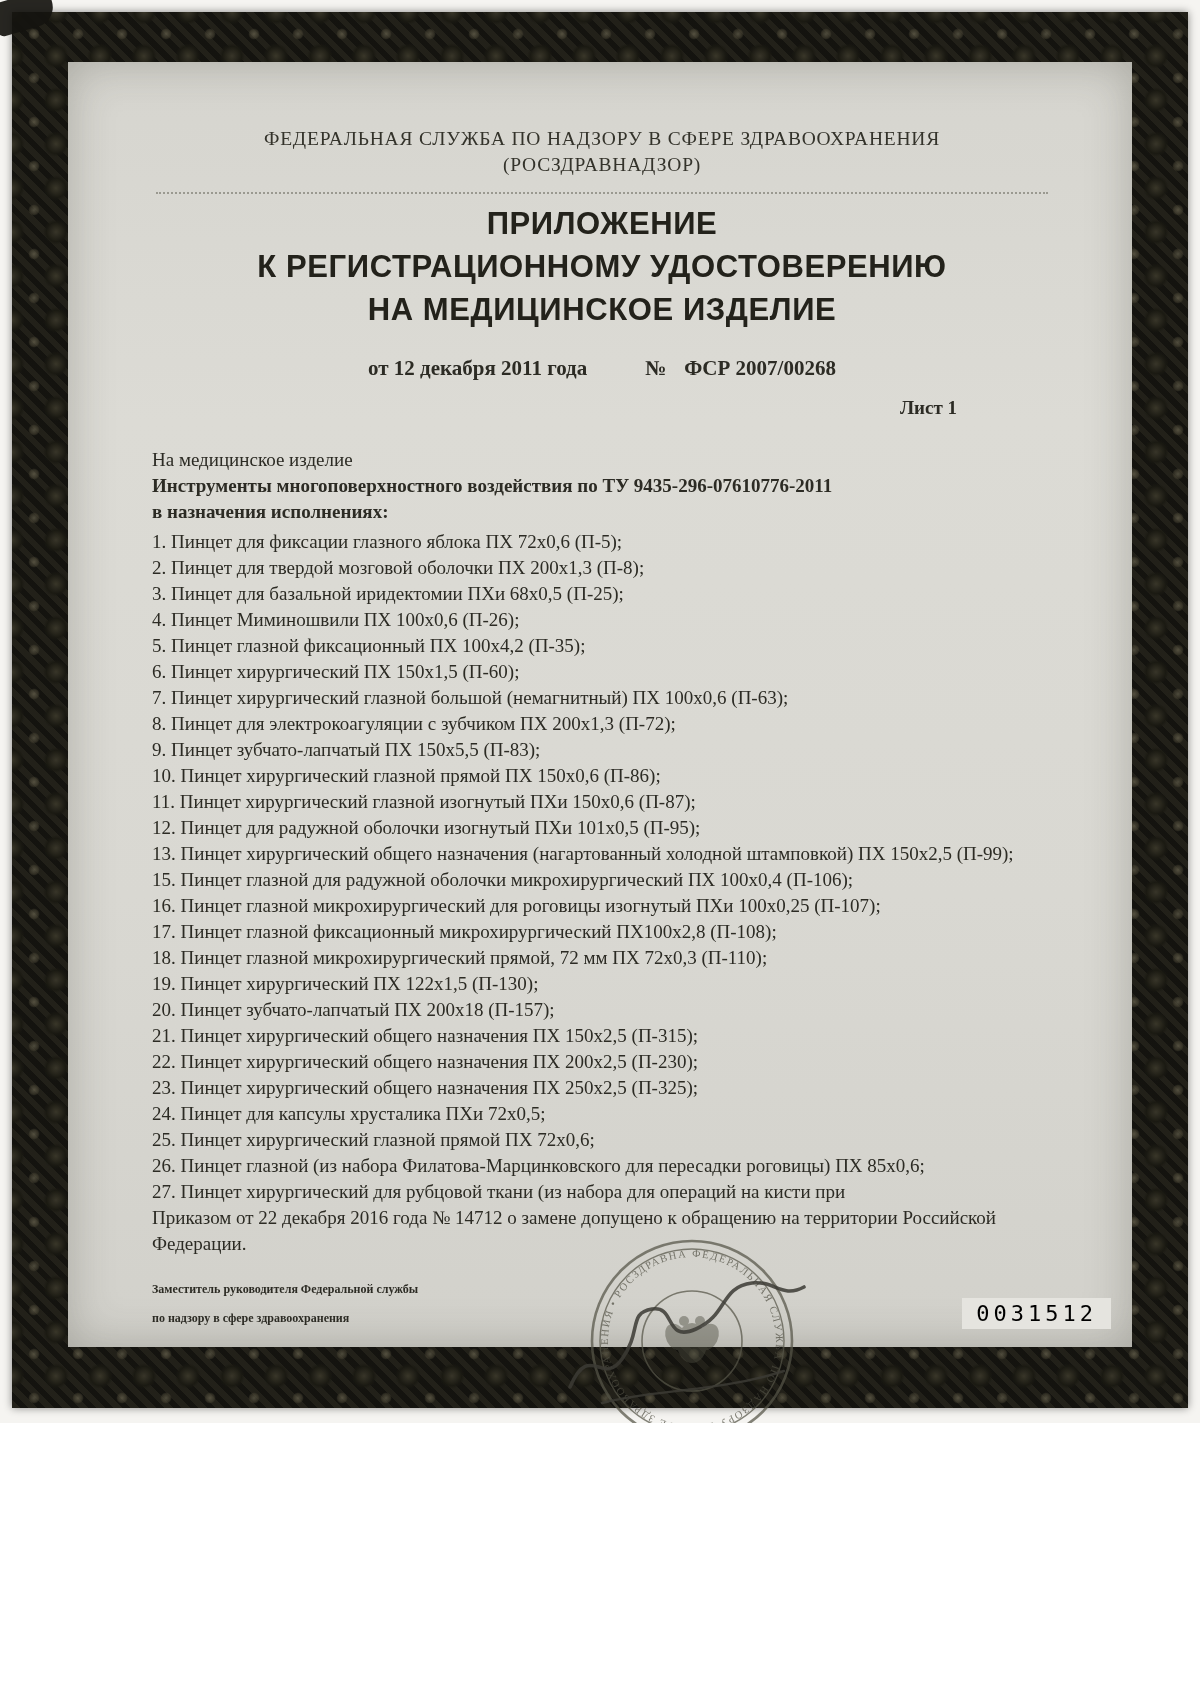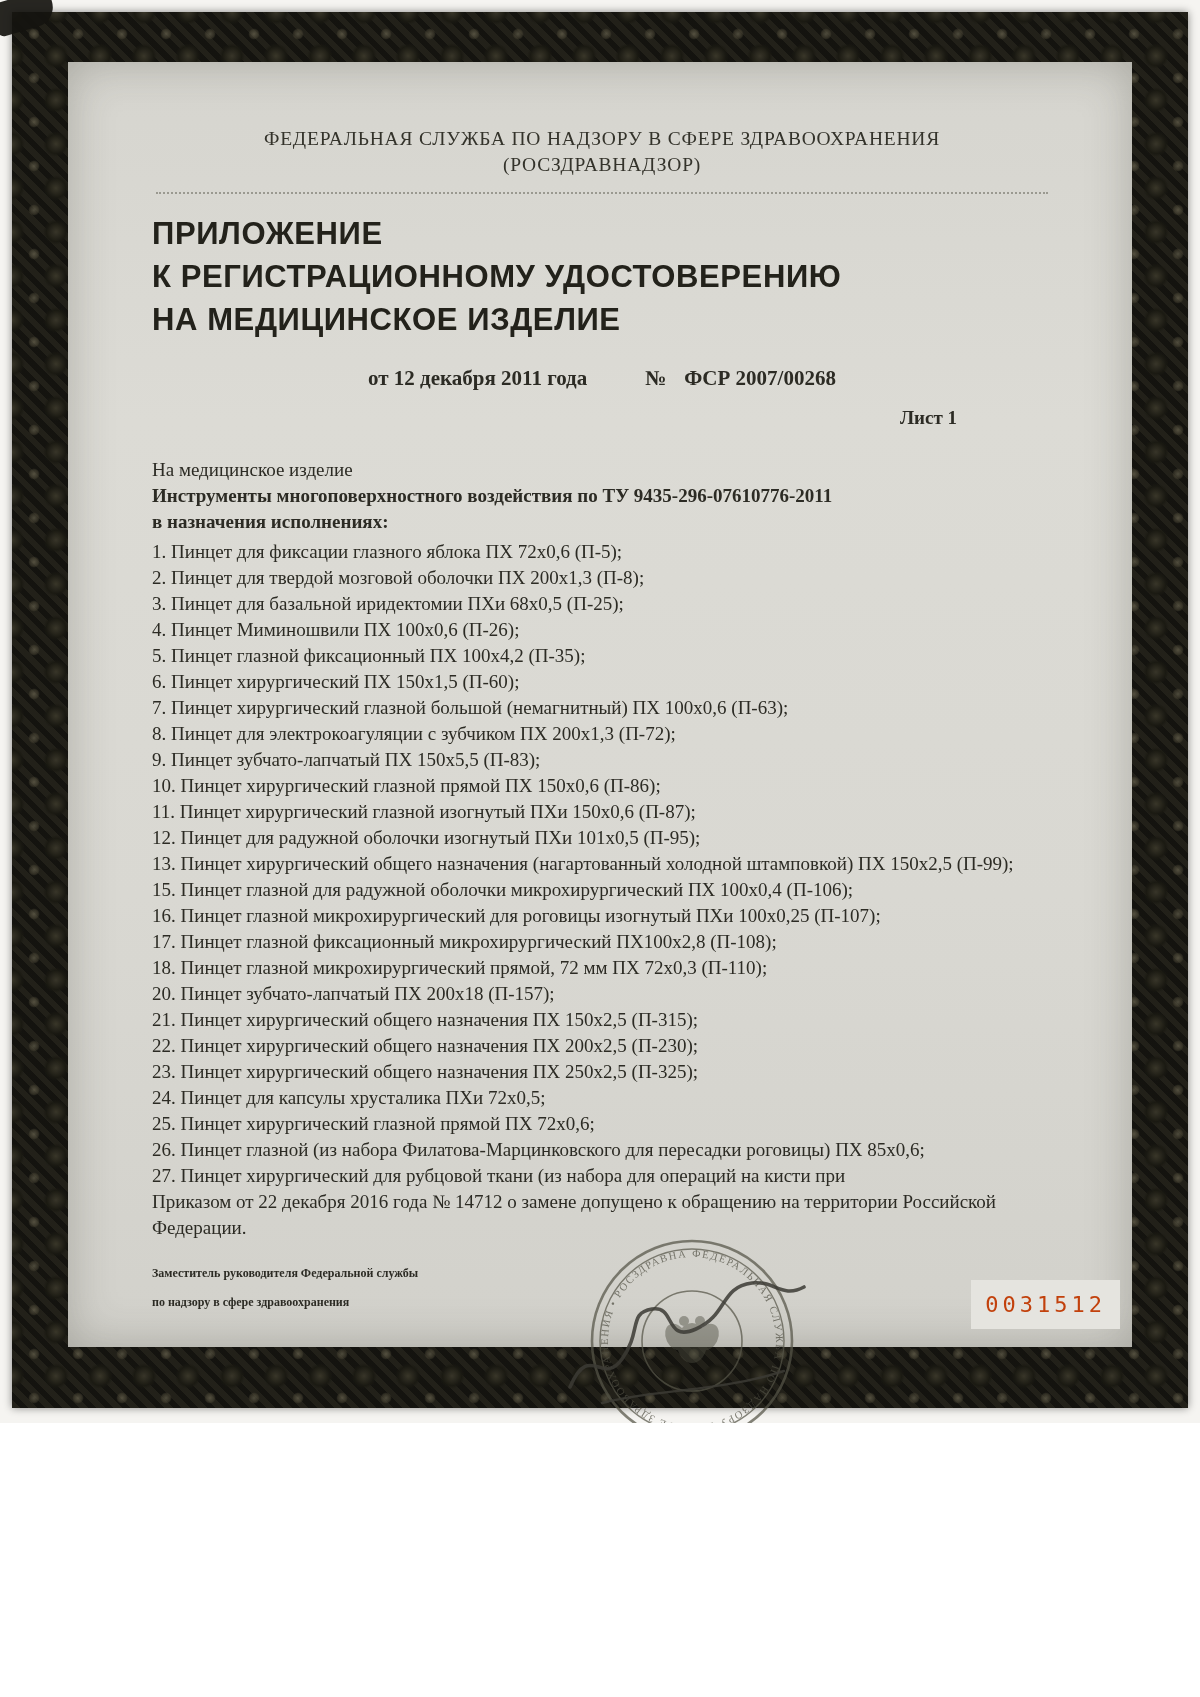--- a/index.html
+++ b/index.html
@@ -28,21 +28,21 @@
   
   .paper{
     position:absolute;top:62px;left:68px;right:68px;bottom:76px;
     background:linear-gradient(180deg,#d6d5cf 0%,#dcdbd5 28%,#d9d8d2 65%,#d2d1cb 100%);
     box-shadow:inset 0 0 46px rgba(55,55,42,.28);
   }
   .content{position:absolute;inset:0;padding:64px 80px 30px 84px;}
   .agency{ text-align:center;font-size:19.5px;letter-spacing:.8px;line-height:26px;color:#34332b;}
   .divider{border-top:2px dotted #8b8a80;margin:14px 4px 0 4px;height:0;opacity:.8;}
   .doc-title{
-    margin-top:18px;text-align:left;font-family:"Liberation Sans",sans-serif;
+    margin-top:8px;text-align:center;font-family:"Liberation Sans",sans-serif;
     font-weight:700;font-size:31px;line-height:43px;letter-spacing:.6px;color:#23221b;
   }
   .meta-row{
     margin-top:22px;display:flex;justify-content:center;gap:58px;
     font-weight:700;font-size:21px;line-height:30px;
   }
   .meta-number{display:flex;gap:18px;}
   .sheet{margin-top:12px;text-align:right;padding-right:95px;font-weight:700;font-size:19px;line-height:26px;}
   .body{margin-top:26px;font-size:19px;line-height:26px;padding-right:28px;}
   .intro1{font-weight:400;}
@@ -51,23 +51,23 @@
   .items{margin-top:4px;}
   .list-item{font-weight:400;}
   .closing{margin-top:0;}
   .sig-row{
     margin-top:18px;display:flex;justify-content:space-between;align-items:flex-end;
     font-weight:700;font-size:12px;line-height:29px;padding-right:6px;
   }
   .sig-name{white-space:nowrap;margin-right:-14px;}
   .stamp{position:absolute;left:384px;top:1129px;pointer-events:none;}
   .serial{
-    position:absolute;right:12px;bottom:18px;background:#e5e4df;
+    position:absolute;right:21px;bottom:18px;background:#e5e4df;
     font-family:"DejaVu Sans Mono",monospace;font-size:22px;letter-spacing:4px;
-    color:#c2410c;padding:12px 14px;
+    color:#000000;padding:3px 14px;
   }
 </style>
 </head>
 <body>
 
 <div class="page">
   <div class="frame"></div>
   <div class="corner-mark"></div>
 
   <div class="paper">
@@ -111,20 +111,21 @@
             <div class="list-item">8. Пинцет для электрокоагуляции с зубчиком ПХ 200х1,3 (П-72);</div>
             <div class="list-item">9. Пинцет зубчато-лапчатый ПХ 150х5,5 (П-83);</div>
             <div class="list-item">10. Пинцет хирургический глазной прямой ПХ 150х0,6 (П-86);</div>
             <div class="list-item">11. Пинцет хирургический глазной изогнутый ПХи 150х0,6 (П-87);</div>
             <div class="list-item">12. Пинцет для радужной оболочки изогнутый ПХи 101х0,5 (П-95);</div>
             <div class="list-item">13. Пинцет хирургический общего назначения (нагартованный холодной штамповкой) ПХ 150х2,5 (П-99);</div>
             <div class="list-item">15. Пинцет глазной для радужной оболочки микрохирургический ПХ 100х0,4 (П-106);</div>
             <div class="list-item">16. Пинцет глазной микрохирургический для роговицы изогнутый ПХи 100х0,25 (П-107);</div>
             <div class="list-item">17. Пинцет глазной фиксационный микрохирургический ПХ100х2,8 (П-108);</div>
             <div class="list-item">18. Пинцет глазной микрохирургический прямой, 72 мм ПХ 72х0,3 (П-110);</div>
+            <div class="list-item">19. Пинцет хирургический ПХ 122х1,5 (П-130);</div>
             <div class="list-item">20. Пинцет зубчато-лапчатый ПХ 200х18 (П-157);</div>
             <div class="list-item">21. Пинцет хирургический общего назначения ПХ 150х2,5 (П-315);</div>
             <div class="list-item">22. Пинцет хирургический общего назначения ПХ 200х2,5 (П-230);</div>
             <div class="list-item">23. Пинцет хирургический общего назначения ПХ 250х2,5 (П-325);</div>
             <div class="list-item">24. Пинцет для капсулы хрусталика ПХи 72х0,5;</div>
             <div class="list-item">25. Пинцет хирургический глазной прямой ПХ 72х0,6;</div>
             <div class="list-item">26. Пинцет глазной (из набора Филатова-Марцинковского для пересадки роговицы) ПХ 85х0,6;</div>
             <div class="list-item">27. Пинцет хирургический для рубцовой ткани (из набора для операций на кисти при</div>
           </div>
         <div class="closing">Приказом от 22 декабря 2016 года № 14712 о замене допущено к обращению на территории Российской Федерации.</div>

